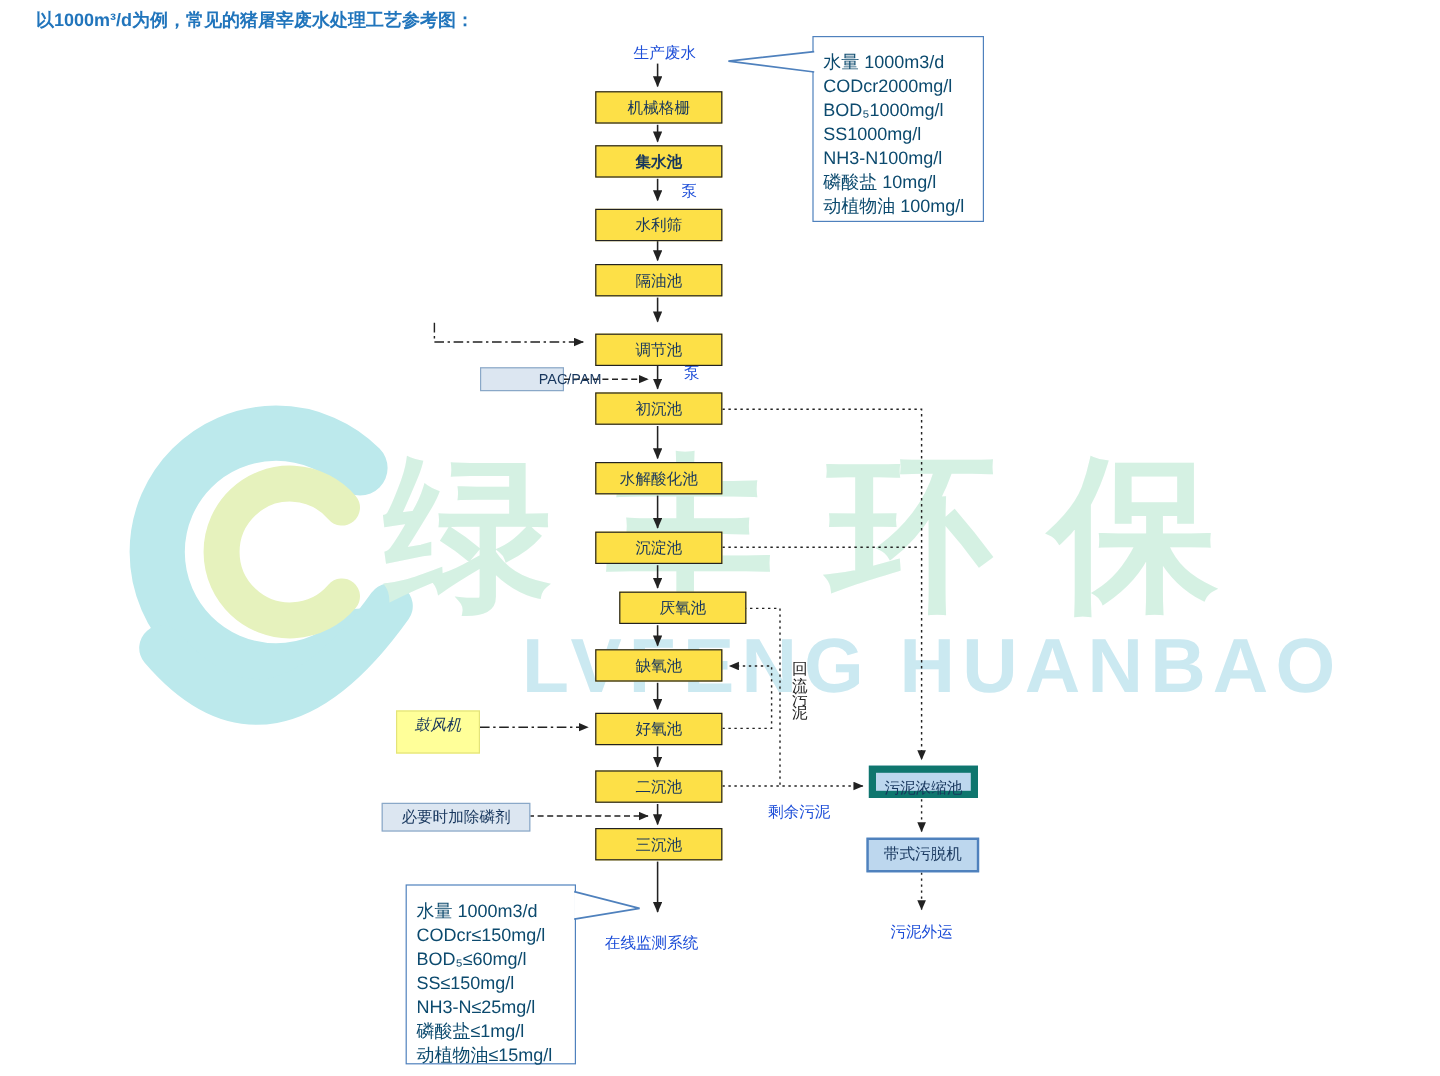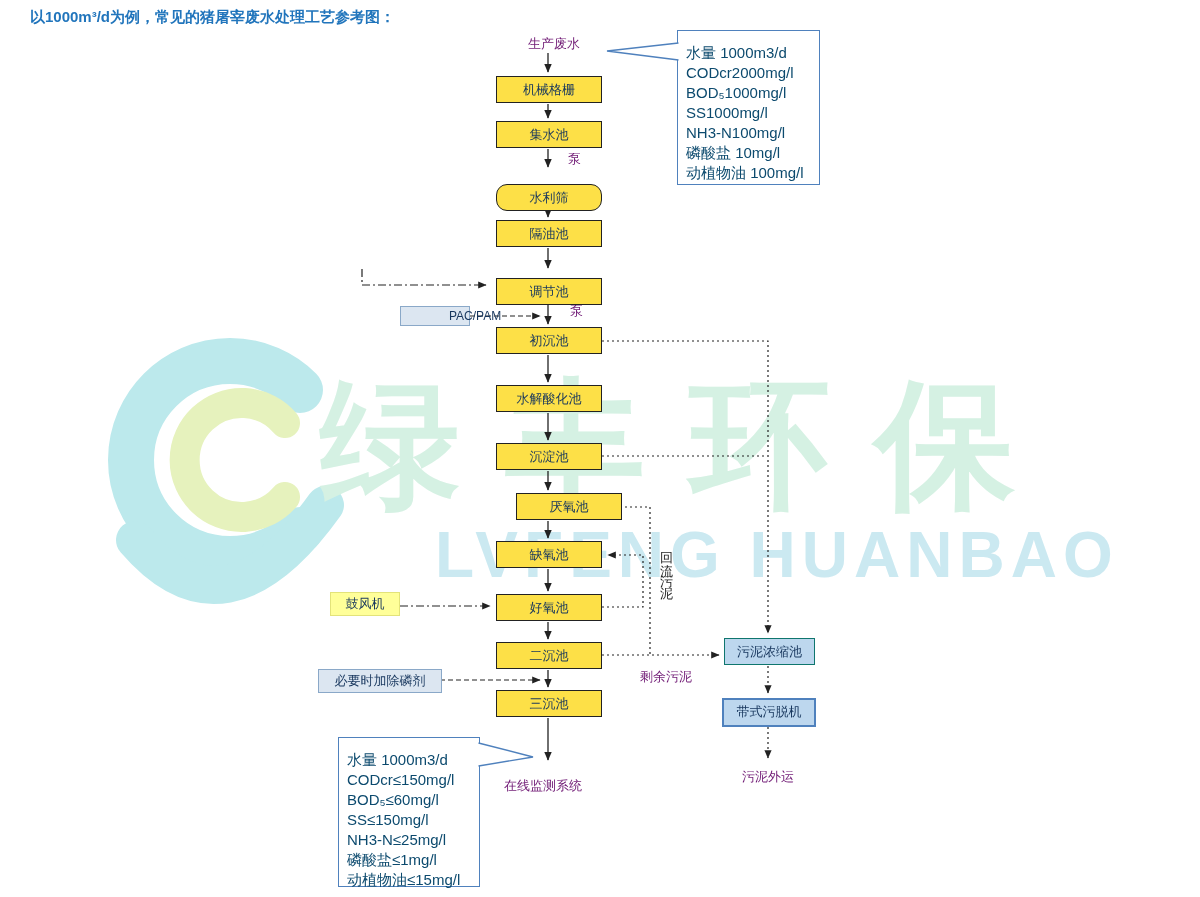--- a/index.html
+++ b/index.html
@@ -10,30 +10,30 @@
   #line-layer{z-index:1;}
   #box-layer{z-index:2;position:absolute;left:0;top:0;width:1200px;height:897px;}
   #pointer-layer{z-index:3;}
 
   .title{position:absolute;left:30px;top:8px;font-size:15px;font-weight:bold;color:#2175bc;}
 
   .node{position:absolute;left:496px;width:106px;height:27px;box-sizing:border-box;
         background:#fde047;border:1px solid #222;color:#17365d;font-size:13px;
         text-align:center;line-height:25px;}
 
-  .sludge-box{position:absolute;box-sizing:border-box;background:#bdd7ee;border:1px solid #0f766e;
+  .sludge-box{position:absolute;box-sizing:border-box;background:#bdd7ee;border:6px solid #0f766e;
         color:#17365d;font-size:13px;text-align:center;line-height:25px;}
   .sludge-box.belt{border:2px solid #4f81bd;line-height:24px;}
 
   .dose-box{position:absolute;box-sizing:border-box;background:#dce6f1;border:1px solid #8aa8c8;
         color:#17365d;font-size:12px;text-align:center;}
   .blower-box{position:absolute;box-sizing:border-box;background:#ffff99;border:1px solid #e3e37a;
         color:#17365d;font-size:13px;text-align:center;line-height:22px;}
 
-  .flow-label{position:absolute;font-size:13px;color:#701a75;white-space:nowrap;}
+  .flow-label{position:absolute;font-size:13px;color:#1d4ed8;white-space:nowrap;}
   .v-label{position:absolute;font-size:13px;color:#222;writing-mode:vertical-rl;letter-spacing:12px;}
 
   .callout{position:absolute;box-sizing:border-box;background:#fff;border:1.4px solid #4f81bd;
         color:#0c4a6e;font-size:15px;padding:12px 8px;}
   .co-line{line-height:20px;white-space:nowrap;}
 
   .wm-cn{position:absolute;left:320px;top:352px;font-size:140px;font-weight:bold;
         color:#d5f1e3;letter-spacing:45px;white-space:nowrap;}
   .wm-en{position:absolute;left:435px;top:518px;font-size:64px;font-weight:bold;
         color:#cbe9f1;letter-spacing:6px;white-space:nowrap;}
@@ -95,39 +95,39 @@
       <path d="M362,269 V285 H486" marker-end="url(#arr)"></path>
     </g>
   </svg>
 
   <div id="box-layer">
     <div class="title">以1000m³/d为例，常见的猪屠宰废水处理工艺参考图：</div>
 
     <div class="flow-label" style="left:528px;top:35px;">生产废水</div>
 
     <div class="node" style="top:76px;">机械格栅</div>
-    <div class="node" style="top:121px;">集水池</div>
-    <div class="node" style="top:184px;border-radius:11px;">水利筛</div>
+    <div class="node" style="top:121px;font-weight:bold;">集水池</div>
+    <div class="node" style="top:174px;">水利筛</div>
     <div class="node" style="top:220px;">隔油池</div>
     <div class="node" style="top:278px;">调节池</div>
     <div class="node" style="top:327px;">初沉池</div>
     <div class="node" style="top:385px;">水解酸化池</div>
     <div class="node" style="top:443px;">沉淀池</div>
     <div class="node" style="top:493px;margin-left:20px;">厌氧池</div>
     <div class="node" style="top:541px;">缺氧池</div>
     <div class="node" style="top:594px;">好氧池</div>
     <div class="node" style="top:642px;">二沉池</div>
     <div class="node" style="top:690px;">三沉池</div>
 
     <div class="flow-label" style="left:568px;top:150px;">泵</div>
     <div class="flow-label" style="left:570px;top:302px;">泵</div>
     <div class="flow-label" style="left:504px;top:777px;">在线监测系统</div>
 
     <div class="dose-box" style="left:400px;top:306px;width:70px;height:20px;line-height:18px;padding-left:48px;">PAC/PAM</div>
-    <div class="blower-box" style="left:330px;top:592px;width:70px;height:24px;">鼓风机</div>
+    <div class="blower-box" style="left:330px;top:592px;width:70px;height:36px;font-style:italic;">鼓风机</div>
     <div class="dose-box" style="left:318px;top:669px;width:124px;height:24px;line-height:22px;font-size:13px;">必要时加除磷剂</div>
 
     <div class="sludge-box" style="left:724px;top:638px;width:91px;height:27px;">污泥浓缩池</div>
     <div class="sludge-box belt" style="left:722px;top:698px;width:94px;height:29px;">带式污脱机</div>
     <div class="flow-label" style="left:742px;top:768px;">污泥外运</div>
     <div class="flow-label" style="left:640px;top:668px;">剩余污泥</div>
     <div class="v-label" style="left:657px;top:541px;">回流污泥</div>
 
     <div class="callout" style="left:677px;top:30px;width:143px;height:155px;">
       <div class="co-line">水量 1000m3/d</div>

